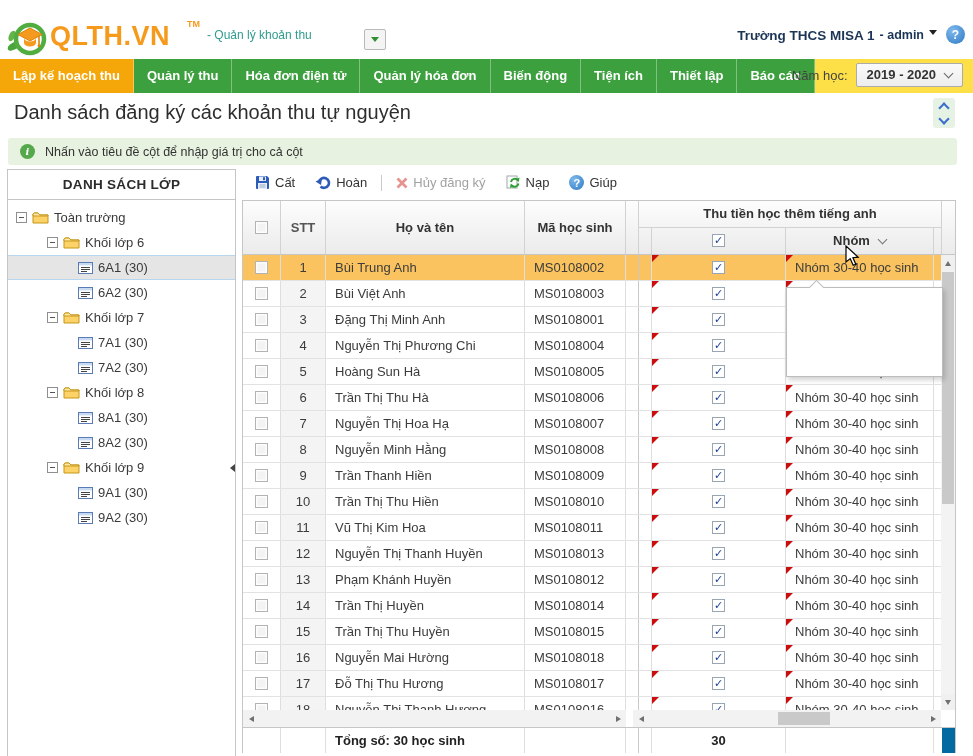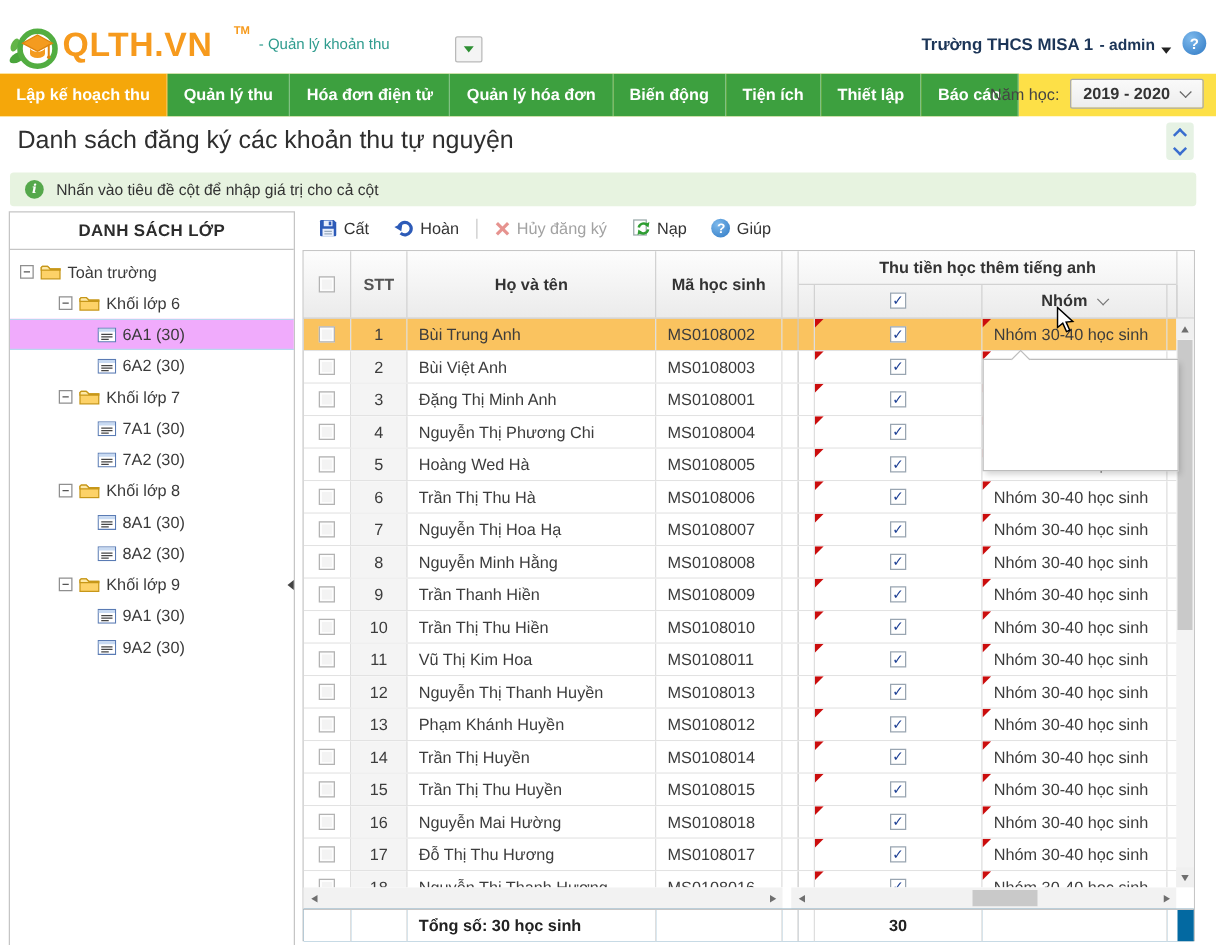--- a/index.html
+++ b/index.html
@@ -7,21 +7,21 @@
         font-family:"Liberation Sans","DejaVu Sans",sans-serif;font-size:13px;color:#333;margin-top:17px;}
 
   
   .topbar{position:absolute;left:0;top:0;width:973px;height:42px;background:#fff;}
   .logo{position:absolute;left:6px;top:2px;}
   .brand{position:absolute;left:50px;top:4px;font-size:27px;font-weight:bold;color:#f69a1d;letter-spacing:.5px;}
   .brand-tm{position:absolute;left:187px;top:2px;font-size:9px;font-weight:bold;color:#f69a1d;}
   .module-title{position:absolute;left:207px;top:11px;font-size:12px;color:#2f9c8e;}
   .module-dd{position:absolute;left:364px;top:12px;width:20px;height:19px;border:1px solid #b9b9b9;background:#f4f4f4;border-radius:2px;display:flex;align-items:center;justify-content:center;}
   .caret-down{width:0;height:0;border-left:4px solid transparent;border-right:4px solid transparent;border-top:5px solid #2e8f33;}
-  .account{position:absolute;right:36px;top:11px;font-weight:bold;color:#1c3557;font-size:13.5px;display:flex;align-items:flex-end;gap:5px;}
+  .account{position:absolute;right:36px;top:11px;font-weight:bold;color:#1c3557;font-size:13.5px;display:flex;align-items:flex-start;gap:5px;}
   .account .caret-down{border-top-color:#222;margin-top:2px;}
   .help-bubble{position:absolute;right:8px;top:8px;width:19px;height:19px;border-radius:50%;
      background:radial-gradient(circle at 35% 30%,#7db9ec,#2f79c4);color:#fff;font-weight:bold;font-size:12px;
      display:flex;align-items:center;justify-content:center;}
 
   
   .nav{position:absolute;left:0;top:42px;width:973px;height:34px;background:#fde047;}
   .nav-tabs{position:absolute;left:0;top:0;height:34px;display:flex;}
   .nav-tab{height:34px;line-height:34px;padding:0 13px;background:#3da03f;color:#fff;font-weight:bold;font-size:13px;border-right:1px solid rgba(255,255,255,.35);white-space:nowrap;}
   .nav-tab.active{background:#f5a70a;}
@@ -44,21 +44,21 @@
      display:flex;align-items:center;gap:10px;padding-left:12px;box-sizing:border-box;font-size:12.5px;color:#333;}
   .info-icon{width:15px;height:15px;border-radius:50%;background:#55a84b;color:#fff;font-weight:bold;font-size:10px;
      display:flex;align-items:center;justify-content:center;font-family:"DejaVu Serif",serif;font-style:italic;}
 
   
   .sidebar{position:absolute;left:7px;top:152px;width:229px;height:593px;border:1px solid #c5c5c5;background:#fff;box-sizing:border-box;}
   .sidebar-header{height:29px;border-bottom:1px solid #c5c5c5;display:flex;align-items:center;justify-content:center;
      font-size:13.5px;font-weight:bold;color:#2c2c2c;letter-spacing:.3px;}
   .tree{padding-top:5px;}
   .titem{height:25px;display:flex;align-items:center;font-size:13px;color:#3a3a3a;position:relative;}
-  .titem.sel{background:#f0abfc;box-shadow:inset 0 1px 0 #b9d6ef, inset 0 -1px 0 #b9d6ef;}
+  .titem.sel{background:#e5e5e5;box-shadow:inset 0 1px 0 #b9d6ef, inset 0 -1px 0 #b9d6ef;}
   .tind{display:inline-block;height:1px;flex:0 0 auto;}
   .texp{display:none;width:9px;height:9px;border:1px solid #8f8f8f;background:#fff;margin-right:5px;flex:0 0 auto;
      background-image:linear-gradient(#555,#555);background-size:5px 1px;background-position:center;background-repeat:no-repeat;}
   .texp.show{display:inline-block;}
   .ticon{display:none;margin-right:5px;flex:0 0 auto;line-height:0;}
   .ticon.show{display:inline-block;}
   .splitter-arrow{position:absolute;left:230px;top:447px;width:0;height:0;
      border-top:4px solid transparent;border-bottom:4px solid transparent;border-right:5px solid #444;}
 
   
@@ -556,21 +556,21 @@
               <i class="mark"></i>
               <span>Nhóm 30-40 học sinh</span>
             </div>
             <div class="c c-tail"></div>
           </div>
           <div class="grow">
             <div class="c c-sel">
               <span class="cb cb-plain"></span>
             </div>
             <div class="c c-stt">5</div>
-            <div class="c c-name">Hoàng Wed Hà</div>
+            <div class="c c-name">Hoàng Sun Hà</div>
             <div class="c c-code">MS0108005</div>
             <div class="c c-sp1"></div>
             <div class="c c-sp2"></div>
             <div class="c c-chk">
               <i class="mark"></i>
               <span class="cb checked"></span>
             </div>
             <div class="c c-nhom">
               <i class="mark"></i>
               <span>Nhóm 30-40 học sinh</span>

